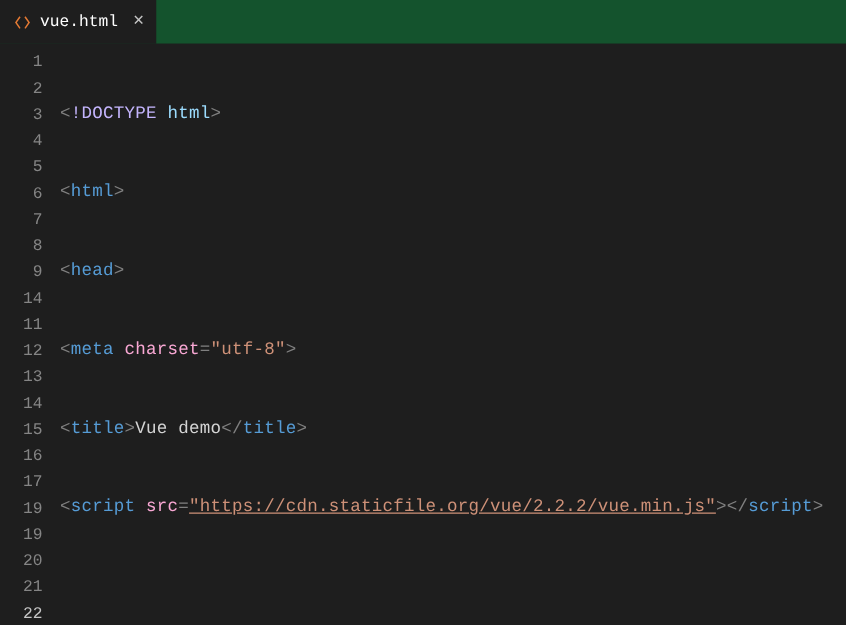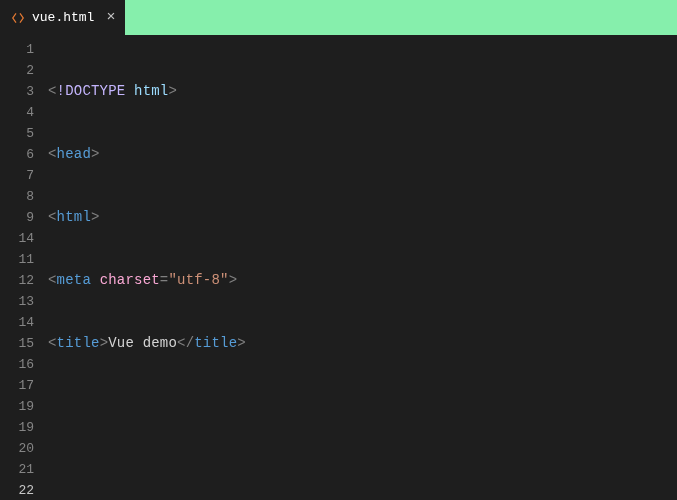--- a/index.html
+++ b/index.html
@@ -7,21 +7,21 @@
     background: #1e1e1e;
     font-family: "Consolas", "Monaco", "Courier New", monospace;
     font-size: 14px;
     color: #d4d4d4;
     width: 677px;
     height: 500px;
     overflow: hidden;
   }
   .tabbar {
     height: 35px;
-    background: #86efac;
+    background: #14532d;
     display: flex;
     align-items: stretch;
   }
   .tab {
     display: flex;
     align-items: center;
     padding: 0 10px;
     background: #1e1e1e;
     color: #ffffff;
     gap: 6px;
@@ -107,24 +107,25 @@
       <div class="ln">16</div>
       <div class="ln">17</div>
       <div class="ln">19</div>
       <div class="ln">19</div>
       <div class="ln">20</div>
       <div class="ln">21</div>
       <div class="ln active">22</div>
     </div>
   <div class="code">
     <div class="line"><span class="p">&lt;</span><span class="doctype-kw">!DOCTYPE</span><span> </span><span class="doctype-name">html</span><span class="p">&gt;</span></div>
+    <div class="line"><span class="p">&lt;</span><span class="tag">html</span><span class="p">&gt;</span></div>
     <div class="line"><span class="p">&lt;</span><span class="tag">head</span><span class="p">&gt;</span></div>
-    <div class="line"><span class="p">&lt;</span><span class="tag">html</span><span class="p">&gt;</span></div>
     <div class="line"><span class="p">&lt;</span><span class="tag">meta</span> <span class="attr">charset</span><span class="p">=</span><span class="str">"utf-8"</span><span class="p">&gt;</span></div>
     <div class="line"><span class="p">&lt;</span><span class="tag">title</span><span class="p">&gt;</span><span class="txt">Vue demo</span><span class="p">&lt;/</span><span class="tag">title</span><span class="p">&gt;</span></div>
+    <div class="line"><span class="p">&lt;</span><span class="tag">script</span> <span class="attr">src</span><span class="p">=</span><span class="str ul">"https://cdn.staticfile.org/vue/2.2.2/vue.min.js"</span><span class="p">&gt;&lt;/</span><span class="tag">script</span><span class="p">&gt;</span></div>
     
     
     
     
     
     
     
     
     
     

